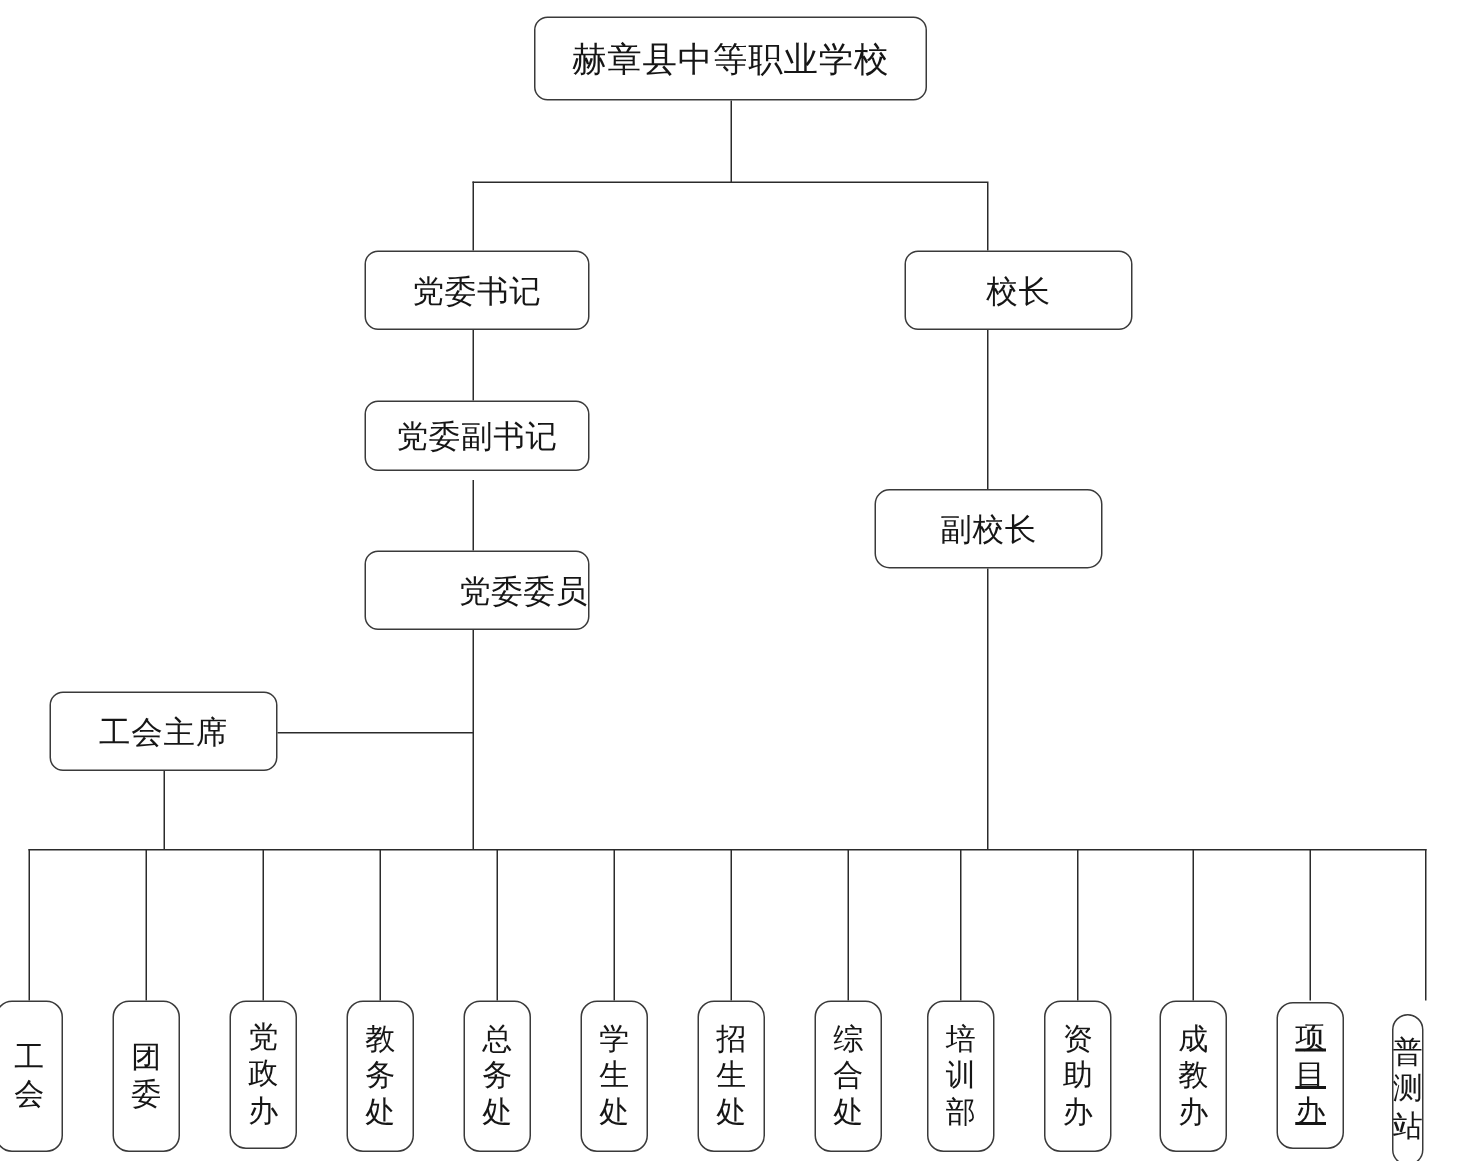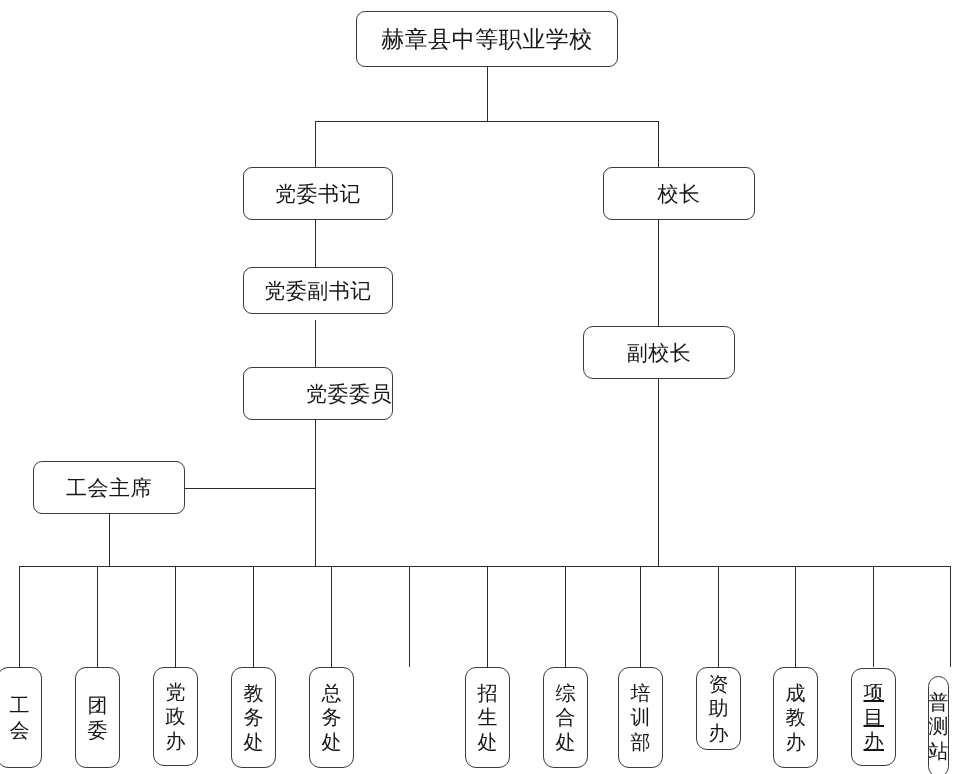--- a/index.html
+++ b/index.html
@@ -145,30 +145,33 @@
   </div>
   <div class="node dept" style="left:153px; top:667px; width:45px; height:99px;">
     <span class="node-label">党政办</span>
   </div>
   <div class="node dept" style="left:231px; top:667px; width:45px; height:101px;">
     <span class="node-label">教务处</span>
   </div>
   <div class="node dept" style="left:309px; top:667px; width:45px; height:101px;">
     <span class="node-label">总务处</span>
   </div>
+  <div class="node dept" style="left:387px; top:667px; width:45px; height:101px;">
+    <span class="node-label">学生处</span>
+  </div>
   <div class="node dept" style="left:465px; top:667px; width:45px; height:101px;">
     <span class="node-label">招生处</span>
   </div>
   <div class="node dept" style="left:543px; top:667px; width:45px; height:101px;">
     <span class="node-label">综合处</span>
   </div>
   <div class="node dept" style="left:618px; top:667px; width:45px; height:101px;">
     <span class="node-label">培训部</span>
   </div>
-  <div class="node dept" style="left:696px; top:667px; width:45px; height:83px;">
+  <div class="node dept" style="left:696px; top:667px; width:45px; height:101px;">
     <span class="node-label">资助办</span>
   </div>
   <div class="node dept" style="left:773px; top:667px; width:45px; height:101px;">
     <span class="node-label">成教办</span>
   </div>
   <div class="node dept" style="left:851px; top:668px; width:45px; height:98px;text-decoration:underline;">
     <span class="node-label">项目办</span>
   </div>
   <div class="node dept" style="left:928px; top:676px; width:21px; height:101px;">
     <span class="node-label">普测站</span>

